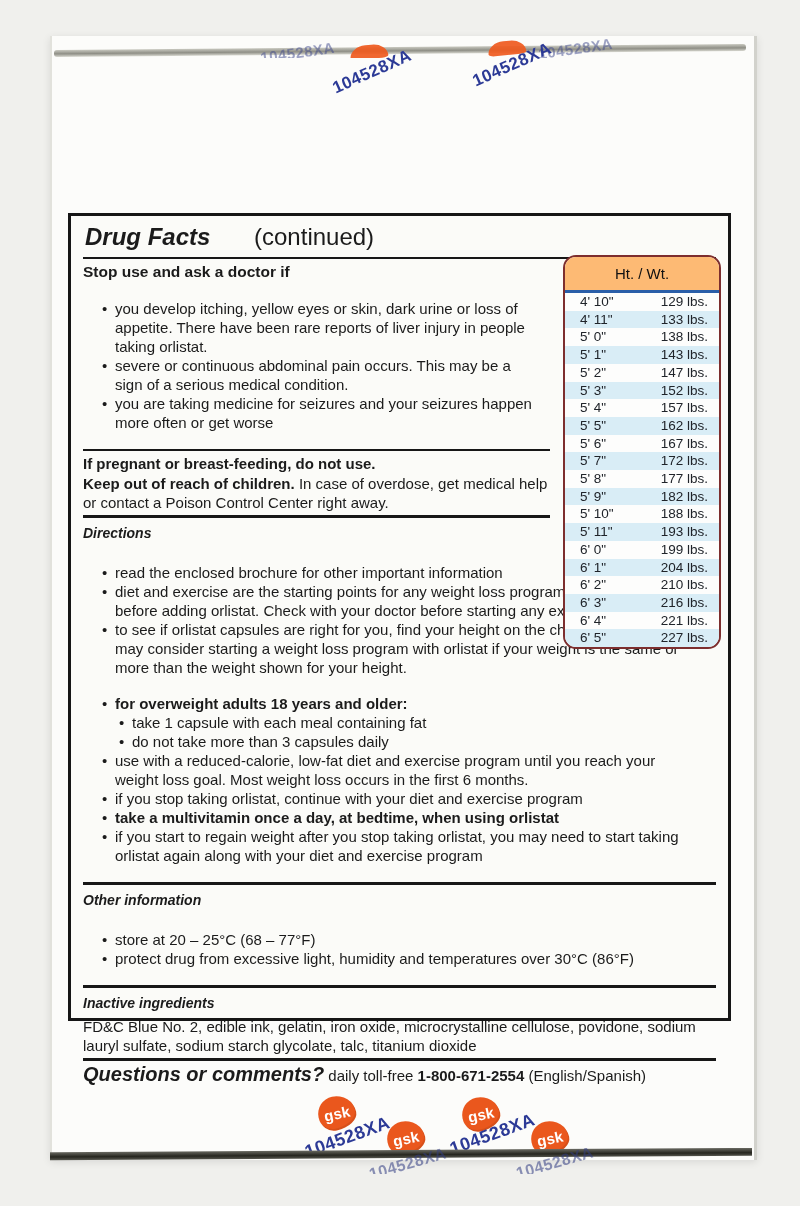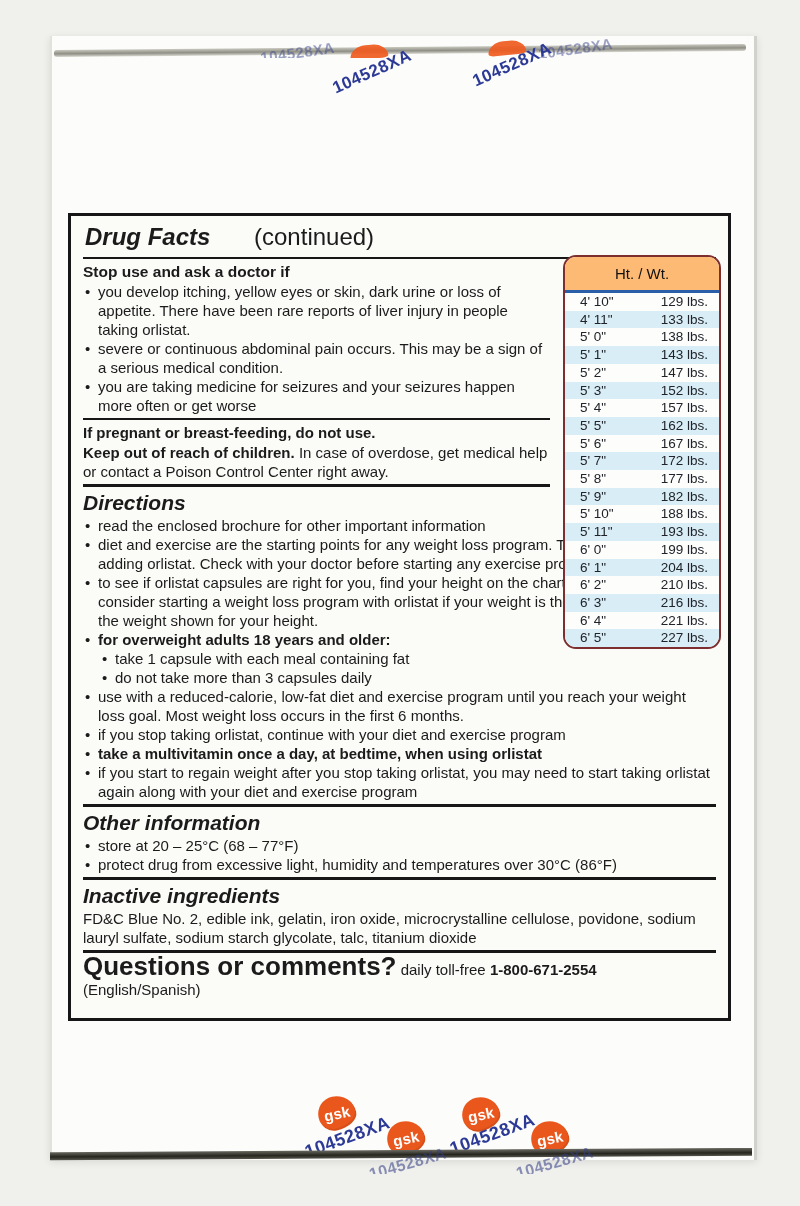--- a/index.html
+++ b/index.html
@@ -58,25 +58,25 @@
     position:absolute;left:68px;top:213px;width:663px;height:808px;
     border:3px solid #161616;background:#fbfbf8;
     padding:0 12px;box-sizing:border-box;
   }
   .panel-title{font-size:24px;padding:7px 2px 3px;line-height:28px;}
   .panel-title .df{font-weight:700;font-style:italic;}
   .panel-title .cont{font-weight:400;margin-left:37px;}
   .rule{background:#171717;height:3px;margin:3px 0;}
   .rule.thin{height:2px;}
   .rule.narrow{margin-right:166px;}
-  .section-h{font-size:21px;font-weight:700;font-style:italic;line-height:25px;margin:2px 0 1px;}
+  .section-h{font-size:14px;font-weight:700;font-style:italic;line-height:25px;margin:2px 0 1px;}
   .bold-h{font-size:15.5px;font-weight:700;line-height:20px;margin-top:2px;}
   .body-txt{font-size:15px;line-height:19px;}
   .narrow{margin-right:166px;}
-  ul.bullets{margin:0;padding:0;list-style:none;}
+  ul.bullets{margin:17px;padding:0;list-style:none;}
   ul.bullets li{position:relative;padding-left:15px;font-size:15px;line-height:19px;}
   ul.bullets li::before{content:"\2022";position:absolute;left:2px;top:0;}
   ul.bullets ul.sub{margin:0 0 0 2px;padding:0;list-style:none;}
   ul.bullets ul.sub li{padding-left:15px;font-weight:400;}
   .b{font-weight:700;}
   p.flow{margin:1px 0;}
   
   .htwt{
     position:absolute;left:492px;top:39px;width:158px;
     border:2px solid #7d2e2e;border-radius:13px;overflow:hidden;
@@ -84,21 +84,21 @@
   }
   .htwt th{
     background:#fdba74;font-size:15px;font-weight:400;color:#111;
     height:31px;border-bottom:3px solid #2a5ea8;text-align:center;
   }
   .htwt td{font-size:13.5px;color:#20242a;height:17.7px;padding:0;line-height:17.7px;}
   .htwt td.ht{padding-left:15px;text-align:left;width:58px;}
   .htwt td.wt{padding-right:11px;text-align:right;}
   .htwt tbody tr:nth-child(even){background:#d9edf6;}
   .questions-line{font-size:15px;line-height:20px;}
-  .questions-line .section-h-inline{font-size:26px;font-weight:700;}
+  .questions-line .section-h-inline{font-size:20px;font-weight:700;font-style:italic;}
 </style>
 </head>
 <body>
 
 <div class="box"></div>
 
 <div class="flap-strip-top">
   <div class="flap-edge-top"></div>
   <span class="code faded" style="left:210px;top:8px;">104528XA</span>
   <span class="code faded" style="left:488px;top:4px;">104528XA</span>

